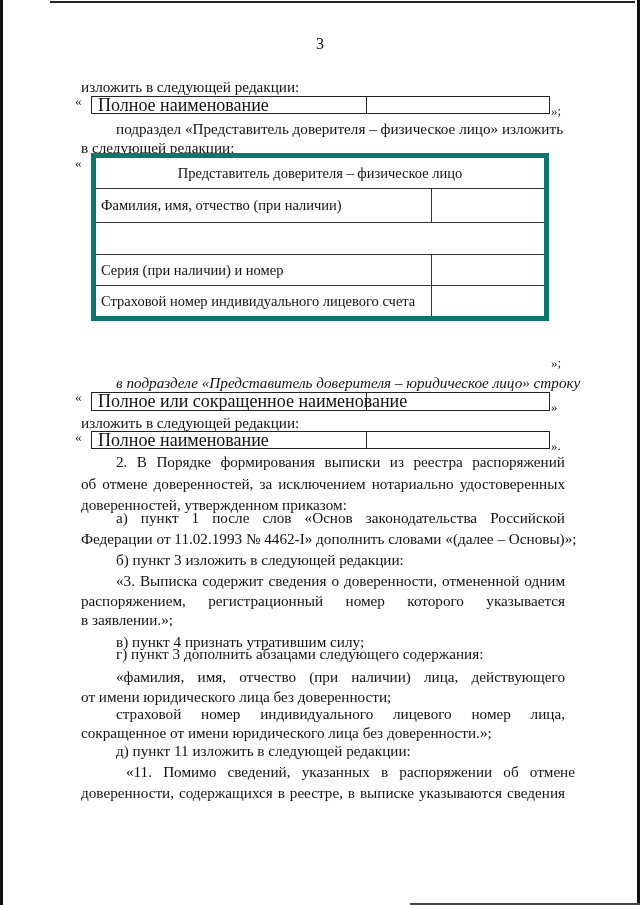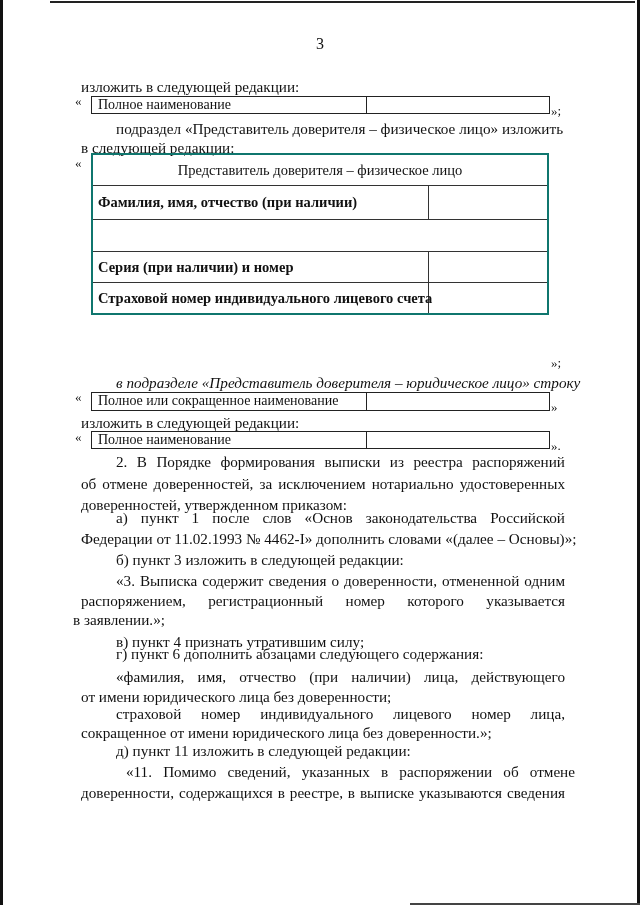--- a/index.html
+++ b/index.html
@@ -12,24 +12,24 @@
   .page-frame-right { position: absolute; right: 0; top: 0; width: 3px; height: 905px; background: #111; }
   .page-frame-bottom { position: absolute; left: 410px; bottom: 0; width: 230px; height: 2px; background: #444; }
 
   .t { position: absolute; font-size: 15.2px; line-height: 18px; white-space: nowrap; }
   .j { position: absolute; font-size: 15.2px; line-height: 18px; text-align: justify; text-align-last: justify; white-space: nowrap; }
   .pagenum { position: absolute; left: 0; width: 640px; top: 35px; text-align: center; font-size: 16px; }
 
   .quote { position: absolute; font-size: 13px; line-height: 14px; }
   .box { position: absolute; border: 1px solid #222; box-sizing: border-box; }
   .box .c1 { position: absolute; left: 0; top: 0; bottom: 0; border-right: 1px solid #222; box-sizing: border-box;
-             padding-left: 6px; font-size: 14px; line-height: 16px; white-space: nowrap; }
-  .tbl { position: absolute; left: 91px; top: 153px; width: 458px; border: 2px solid #0f766e; box-sizing: border-box; }
+             padding-left: 6px; font-size: 18px; line-height: 16px; white-space: nowrap; }
+  .tbl { position: absolute; left: 91px; top: 153px; width: 458px; border: 5px solid #0f766e; box-sizing: border-box; }
   .tbl .hdr { height: 31px; border-bottom: 1px solid #333; box-sizing: border-box; text-align: center; font-size: 14.5px; line-height: 31px; }
-  .tbl .row { position: relative; border-bottom: 1px solid #333; box-sizing: border-box; font-weight: bold; }
+  .tbl .row { position: relative; border-bottom: 1px solid #333; box-sizing: border-box; }
   .tbl .row:last-child { border-bottom: none; }
   .tbl .row .lbl { position: absolute; left: 0; top: 0; bottom: 0; width: 336px; border-right: 1px solid #333; box-sizing: border-box;
                    padding-left: 5px; font-size: 14.5px; white-space: nowrap; display: flex; align-items: center; }
   .tbl .row .val { position: absolute; left: 336px; right: 0; top: 0; bottom: 0; }
   .close { position: absolute; font-size: 13px; line-height: 14px; }
 </style>
 </head>
 <body>
 
 <div class="page-frame-left"></div>
@@ -88,22 +88,22 @@
 <span class="close" style="left:551px; top:439px;">».</span>
 
 <div class="j" style="left:116px; top:453px; width:449px;">2. В Порядке формирования выписки из реестра распоряжений</div>
 <div class="j" style="left:81px; top:475px; width:484px;">об отмене доверенностей, за исключением нотариально удостоверенных</div>
 <div class="t" style="left:81px; top:496px;">доверенностей, утвержденном приказом:</div>
 <div class="j" style="left:116px; top:509px; width:449px;">а) пункт 1 после слов «Основ законодательства Российской</div>
 <div class="t" style="left:81px; top:530px;">Федерации от 11.02.1993 № 4462-I» дополнить словами «(далее – Основы)»;</div>
 <div class="t" style="left:116px; top:551px;">б) пункт 3 изложить в следующей редакции:</div>
 <div class="j" style="left:116px; top:572px; width:449px;">«3. Выписка содержит сведения о доверенности, отмененной одним</div>
 <div class="j" style="left:81px; top:592px; width:484px;">распоряжением, регистрационный номер которого указывается</div>
-<div class="t" style="left:73px; top:611px;">в заявлении.»;</div>
+<div class="t" style="left:81px; top:611px;">в заявлении.»;</div>
 <div class="t" style="left:116px; top:633px;">в) пункт 4 признать утратившим силу;</div>
-<div class="t" style="left:116px; top:645px;">г) пункт 6 дополнить абзацами следующего содержания:</div>
+<div class="t" style="left:116px; top:645px;">г) пункт 3 дополнить абзацами следующего содержания:</div>
 <div class="j" style="left:116px; top:668px; width:449px;">«фамилия, имя, отчество (при наличии) лица, действующего</div>
 <div class="t" style="left:81px; top:688px;">от имени юридического лица без доверенности;</div>
 <div class="j" style="left:116px; top:705px; width:449px;">страховой номер индивидуального лицевого номер лица,</div>
 <div class="t" style="left:81px; top:724px;">сокращенное от имени юридического лица без доверенности.»;</div>
 <div class="t" style="left:116px; top:742px;">д) пункт 11 изложить в следующей редакции:</div>
 <div class="j" style="left:116px; top:763px; width:449px;margin-left:10px;">«11. Помимо сведений, указанных в распоряжении об отмене</div>
 <div class="j" style="left:81px; top:784px; width:484px;">доверенности, содержащихся в реестре, в выписке указываются сведения</div>
 
 </body></html>

